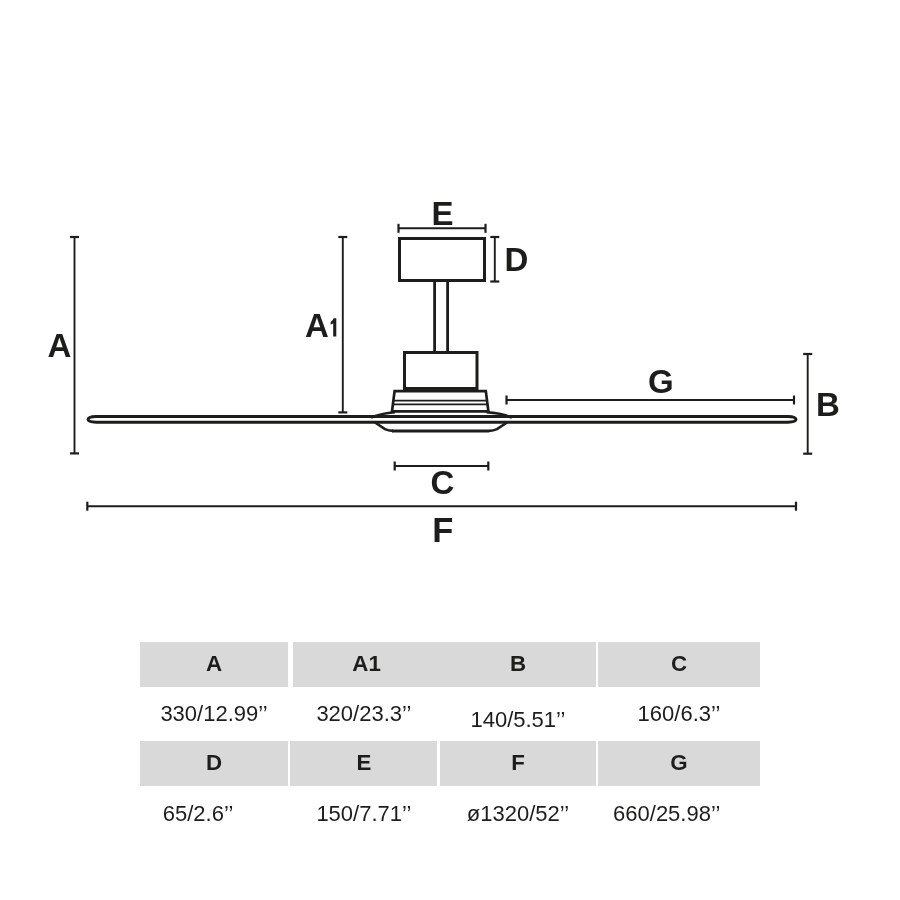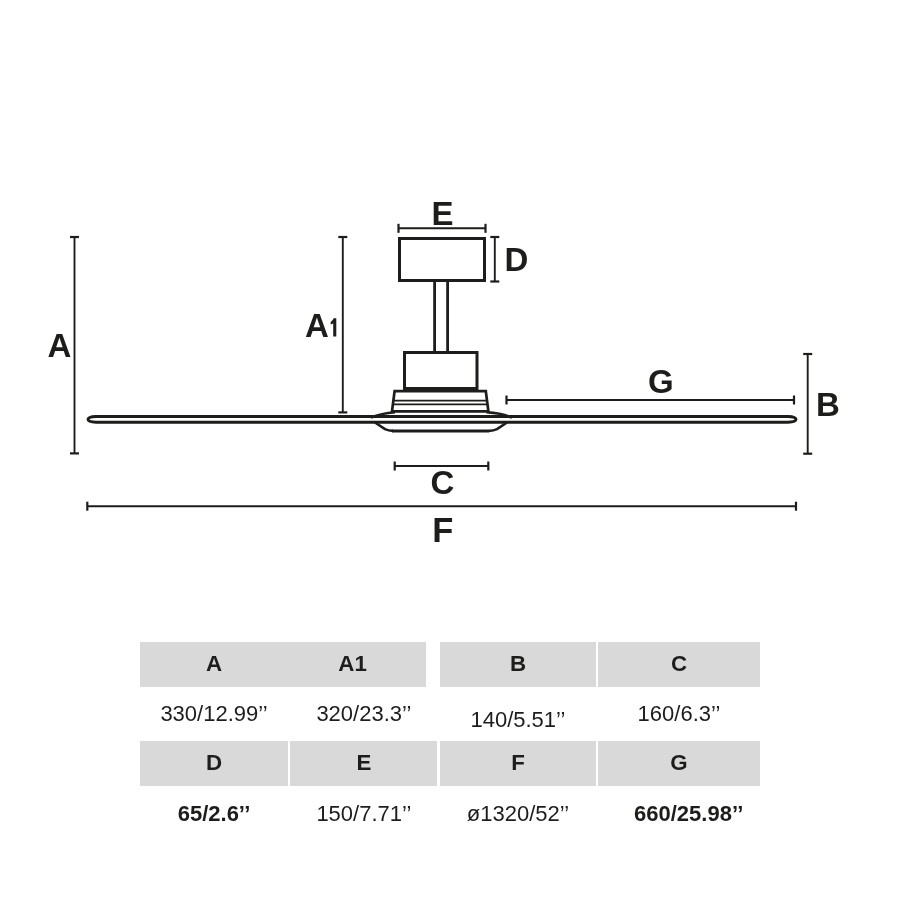--- a/index.html
+++ b/index.html
@@ -75,31 +75,31 @@
     <text x="442.3" y="494">C</text>
     <text x="442.7" y="542" font-size="34.5px">F</text>
     <text x="305" y="336.5" text-anchor="start">A</text>
   </g>
   <path d="M 336.3,318.2 L 333.6,318.2 Q 332.9,320.7 330.7,321.9 L 330.7,324.6 Q 332.5,324 333.2,323.2 L 333.2,336.5 L 336.3,336.5 Z" fill="#1d1d1b"></path>
 </svg>
 
 
 
 <div class="cell hdr" style="left:140px;top:641.5px;width:148px;height:45.5px;">A</div>
-<div class="cell hdr" style="left:279px;top:641.5px;width:147.2px;height:45.5px;">A1</div>
+<div class="cell hdr" style="left:293px;top:641.5px;width:147.2px;height:45.5px;">A1</div>
 <div class="cell hdr" style="left:440px;top:641.5px;width:155.9px;height:45.5px;">B</div>
 <div class="cell hdr" style="left:598.3px;top:641.5px;width:161.4px;height:45.5px;">C</div>
 
 <div class="cell val" style="left:140px;top:687px;width:148px;height:53px;">330/12.99’’</div>
 <div class="cell val" style="left:290.3px;top:687px;width:147.2px;height:53px;">320/23.3’’</div>
 <div class="cell val" style="left:440px;top:687px;width:155.9px;height:65px;">140/5.51’’</div>
 <div class="cell val" style="left:598.3px;top:687px;width:161.4px;height:53px;">160/6.3’’</div>
 
 <div class="cell hdr" style="left:140px;top:740.5px;width:148px;height:45px;">D</div>
 <div class="cell hdr" style="left:290.3px;top:740.5px;width:147.2px;height:45px;">E</div>
 <div class="cell hdr" style="left:440px;top:740.5px;width:155.9px;height:45px;">F</div>
 <div class="cell hdr" style="left:598.3px;top:740.5px;width:161.4px;height:45px;">G</div>
 
-<div class="cell val" style="left:140px;top:787.5px;width:148px;height:53px;font-weight:bold;">65/2.6’’</div>
+<div class="cell val" style="left:124px;top:787.5px;width:148px;height:53px;">65/2.6’’</div>
 <div class="cell val" style="left:290.3px;top:787.5px;width:147.2px;height:53px;">150/7.71’’</div>
 <div class="cell val" style="left:440px;top:787.5px;width:155.9px;height:53px;text-align:center;">ø1320/52’’</div>
-<div class="cell val" style="left:608px;top:787.5px;width:161.4px;height:53px;font-weight:bold;">660/25.98’’</div>
+<div class="cell val" style="left:586px;top:787.5px;width:161.4px;height:53px;">660/25.98’’</div>
 </div>
 
 </body></html>

